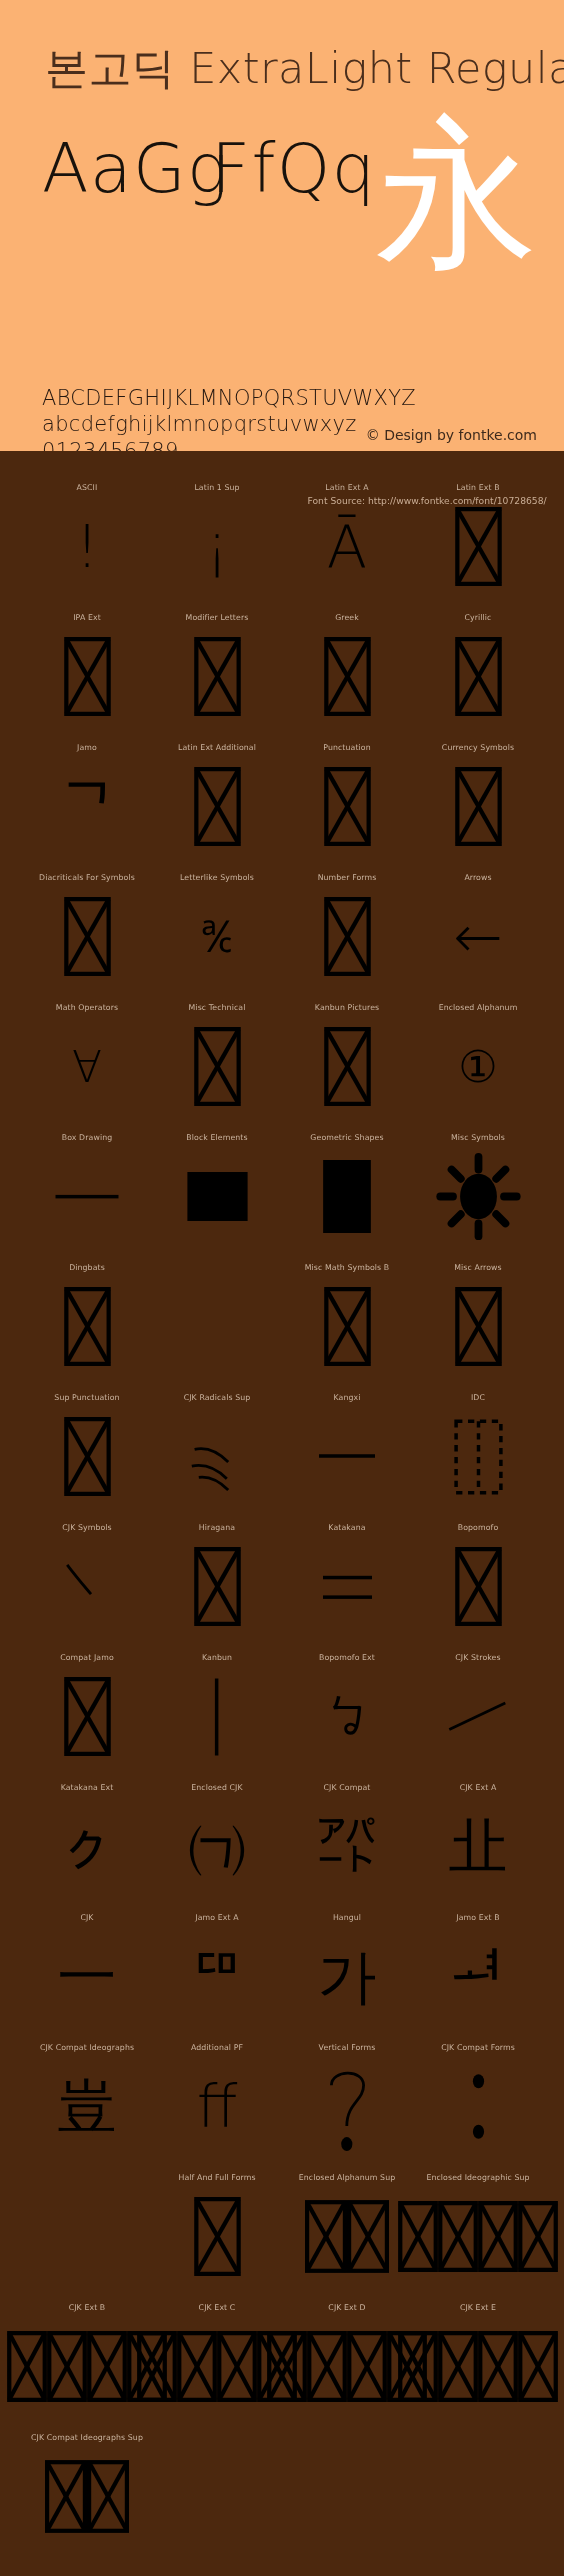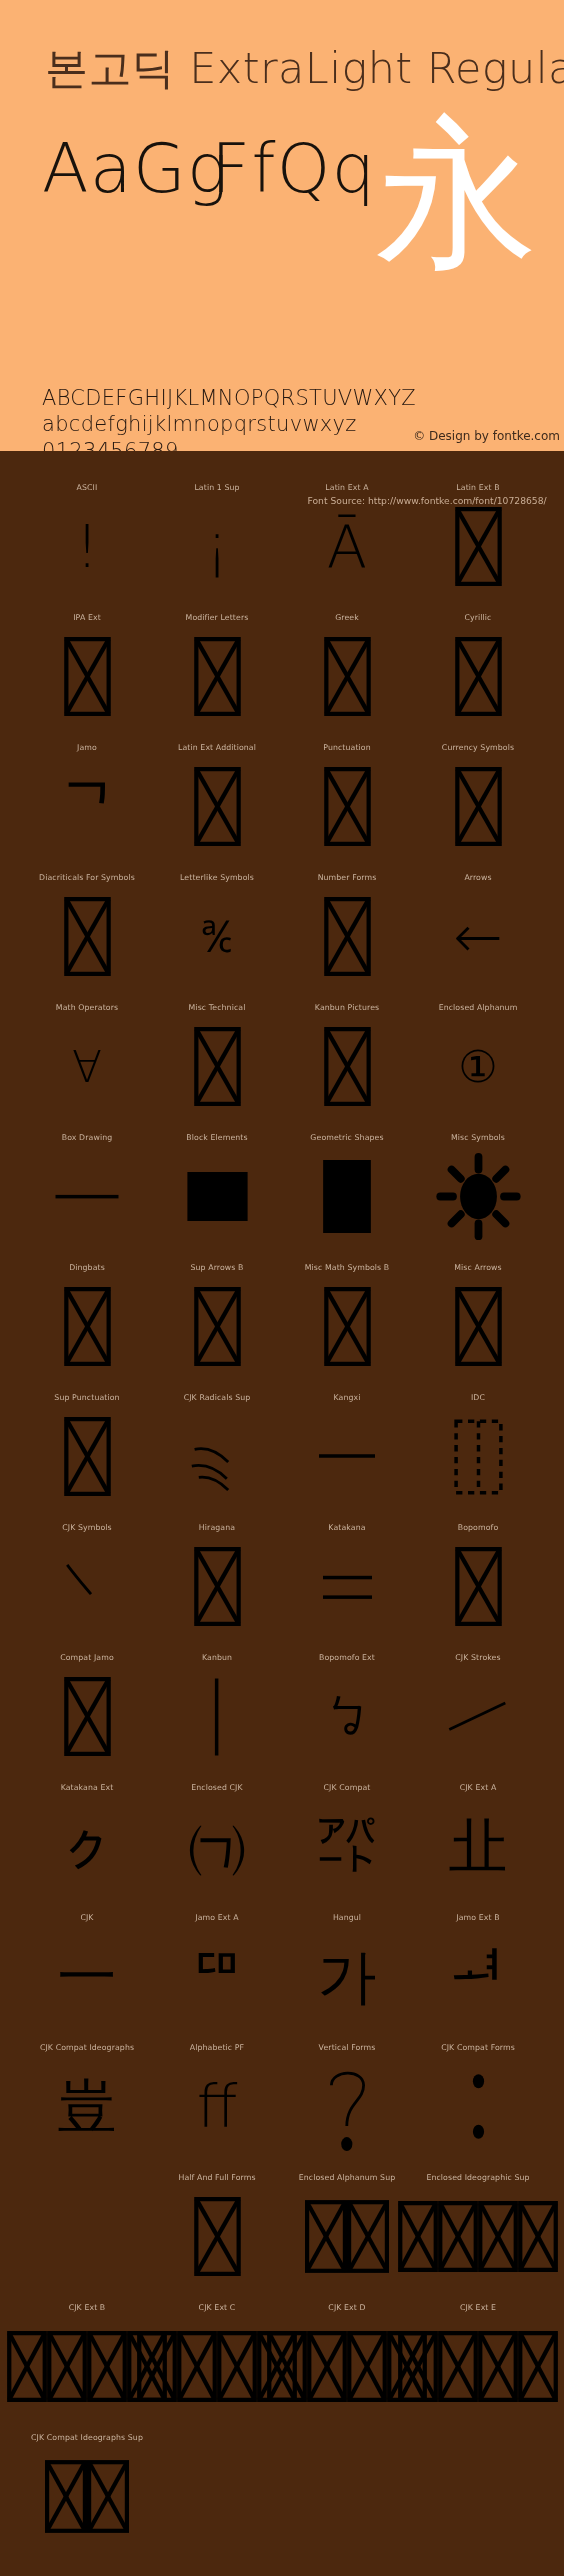--- a/index.html
+++ b/index.html
@@ -83,23 +83,23 @@
     font-family: "DejaVu Sans", sans-serif;
     font-weight: 300;
   }
   .alphablock div { font-size: 22px; line-height: 1.26; letter-spacing: 0.3px; white-space: nowrap; }
   .alpha-upper { font-size: 21px !important; }
   .alpha-lower { font-size: 21px !important; }
   .alpha-digits { font-size: 21px !important; }
 
   .copyright {
     position: absolute;
-    right: 5px;
+    right: 28px;
     bottom: 8.5px;
-    font-size: 12px;
+    font-size: 14px;
     color: #3d2a1c;
     font-family: "DejaVu Sans", sans-serif;
     white-space: nowrap;
   }
 
   
   .sourcebar {
     position: absolute;
     left: 0;
     top: 451px;
@@ -424,30 +424,20 @@
         <div class="cell c0">
           <div class="cell-label">Dingbats</div>
           <div class="cell-glyph">
             <svg width="47" height="79" viewBox="0 0 66 112">
               <rect x="3" y="3" width="60" height="106" fill="none" stroke="#000" stroke-width="6"></rect>
               <line x1="3" y1="3" x2="63" y2="109" fill="none" stroke="#000" stroke-width="6"></line>
               <line x1="63" y1="3" x2="3" y2="109" fill="none" stroke="#000" stroke-width="6"></line>
             </svg>
           </div>
         </div>
-        <div class="cell c1">
-          <div class="cell-label">Sup Arrows B</div>
-          <div class="cell-glyph">
-            <svg width="47" height="79" viewBox="0 0 66 112">
-              <rect x="3" y="3" width="60" height="106" fill="none" stroke="#000" stroke-width="6"></rect>
-              <line x1="3" y1="3" x2="63" y2="109" fill="none" stroke="#000" stroke-width="6"></line>
-              <line x1="63" y1="3" x2="3" y2="109" fill="none" stroke="#000" stroke-width="6"></line>
-            </svg>
-          </div>
-        </div>
         <div class="cell c2">
           <div class="cell-label">Misc Math Symbols B</div>
           <div class="cell-glyph">
             <svg width="47" height="79" viewBox="0 0 66 112">
               <rect x="3" y="3" width="60" height="106" fill="none" stroke="#000" stroke-width="6"></rect>
               <line x1="3" y1="3" x2="63" y2="109" fill="none" stroke="#000" stroke-width="6"></line>
               <line x1="63" y1="3" x2="3" y2="109" fill="none" stroke="#000" stroke-width="6"></line>
             </svg>
           </div>
         </div>
@@ -607,21 +597,21 @@
           <div class="cell-label">Jamo Ext B</div>
           <div class="cell-glyph">ힰ</div>
         </div>
       </div>
       <div class="grow">
         <div class="cell c0">
           <div class="cell-label">CJK Compat Ideographs</div>
           <div class="cell-glyph">豈</div>
         </div>
         <div class="cell c1">
-          <div class="cell-label">Alphabetic PF</div>
+          <div class="cell-label">Additional PF</div>
           <div class="cell-glyph">ﬀ</div>
         </div>
         <div class="cell c2">
           <div class="cell-label">Vertical Forms</div>
           <div class="cell-glyph">
             <svg width="49" height="92" viewBox="0 0 70 130">
               <path d="M12,34 C12,12 58,10 58,34 C58,56 34,60 34,92" fill="none" stroke="#000" stroke-width="4" stroke-linecap="butt"></path>
               <ellipse cx="34" cy="118" rx="8" ry="10" fill="#000"></ellipse>
             </svg>
           </div>

